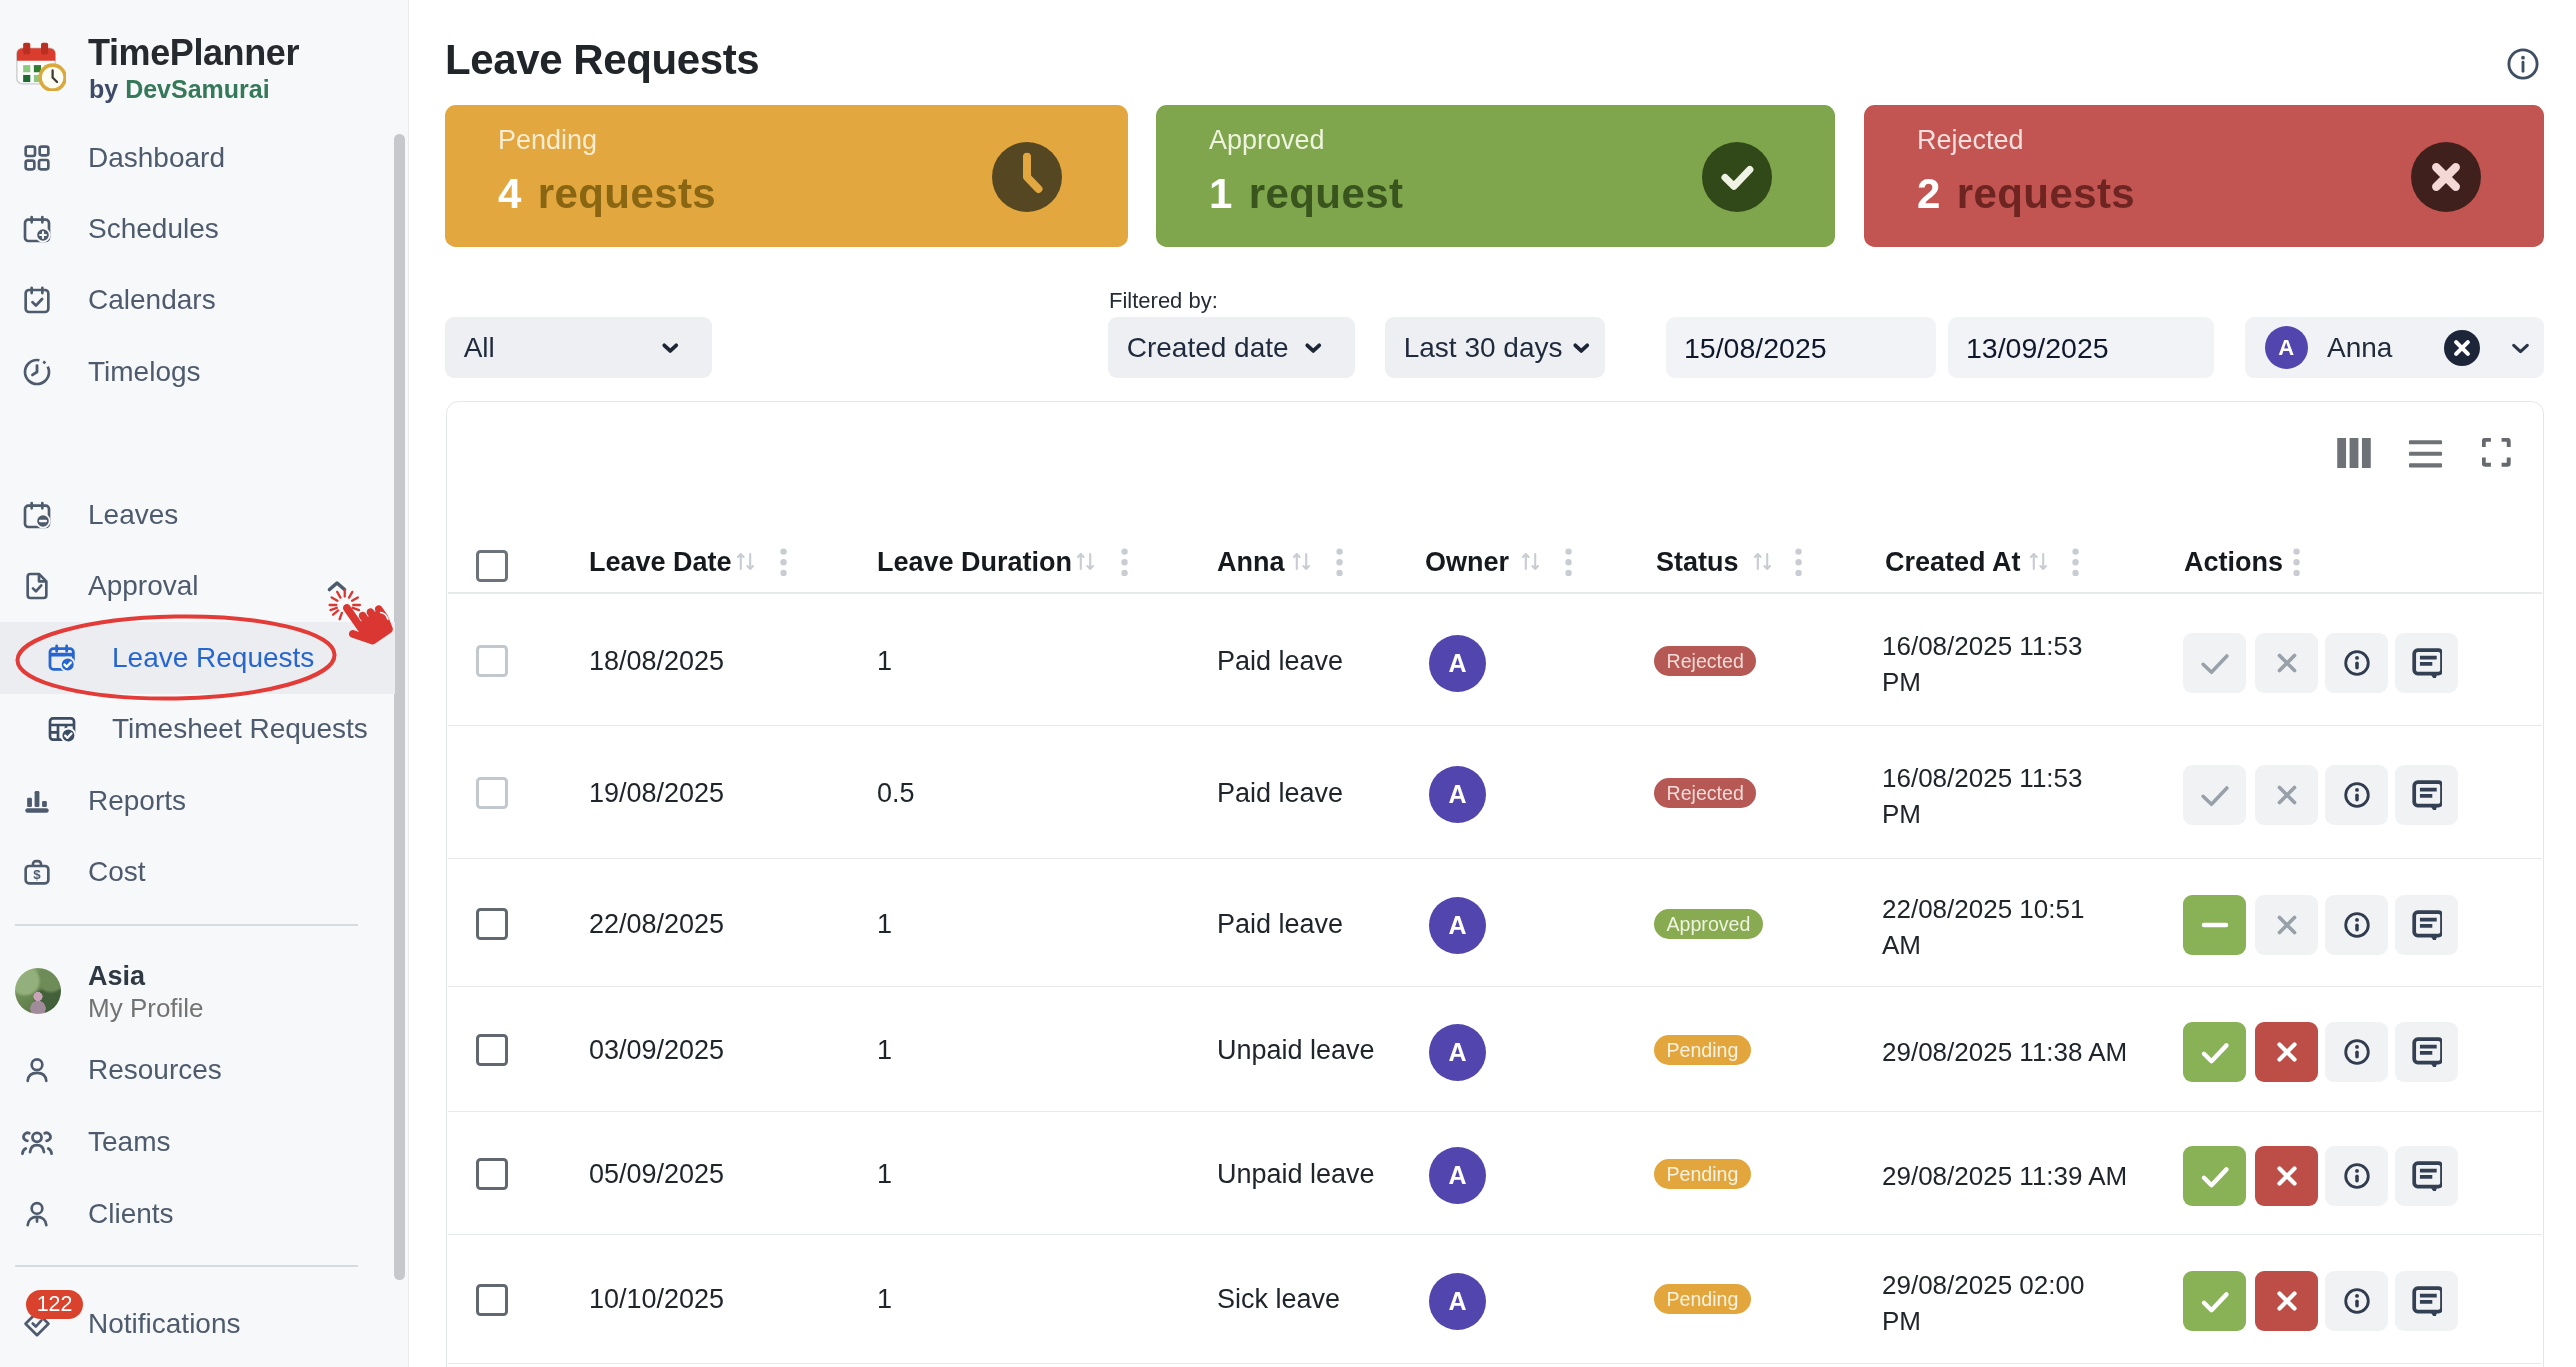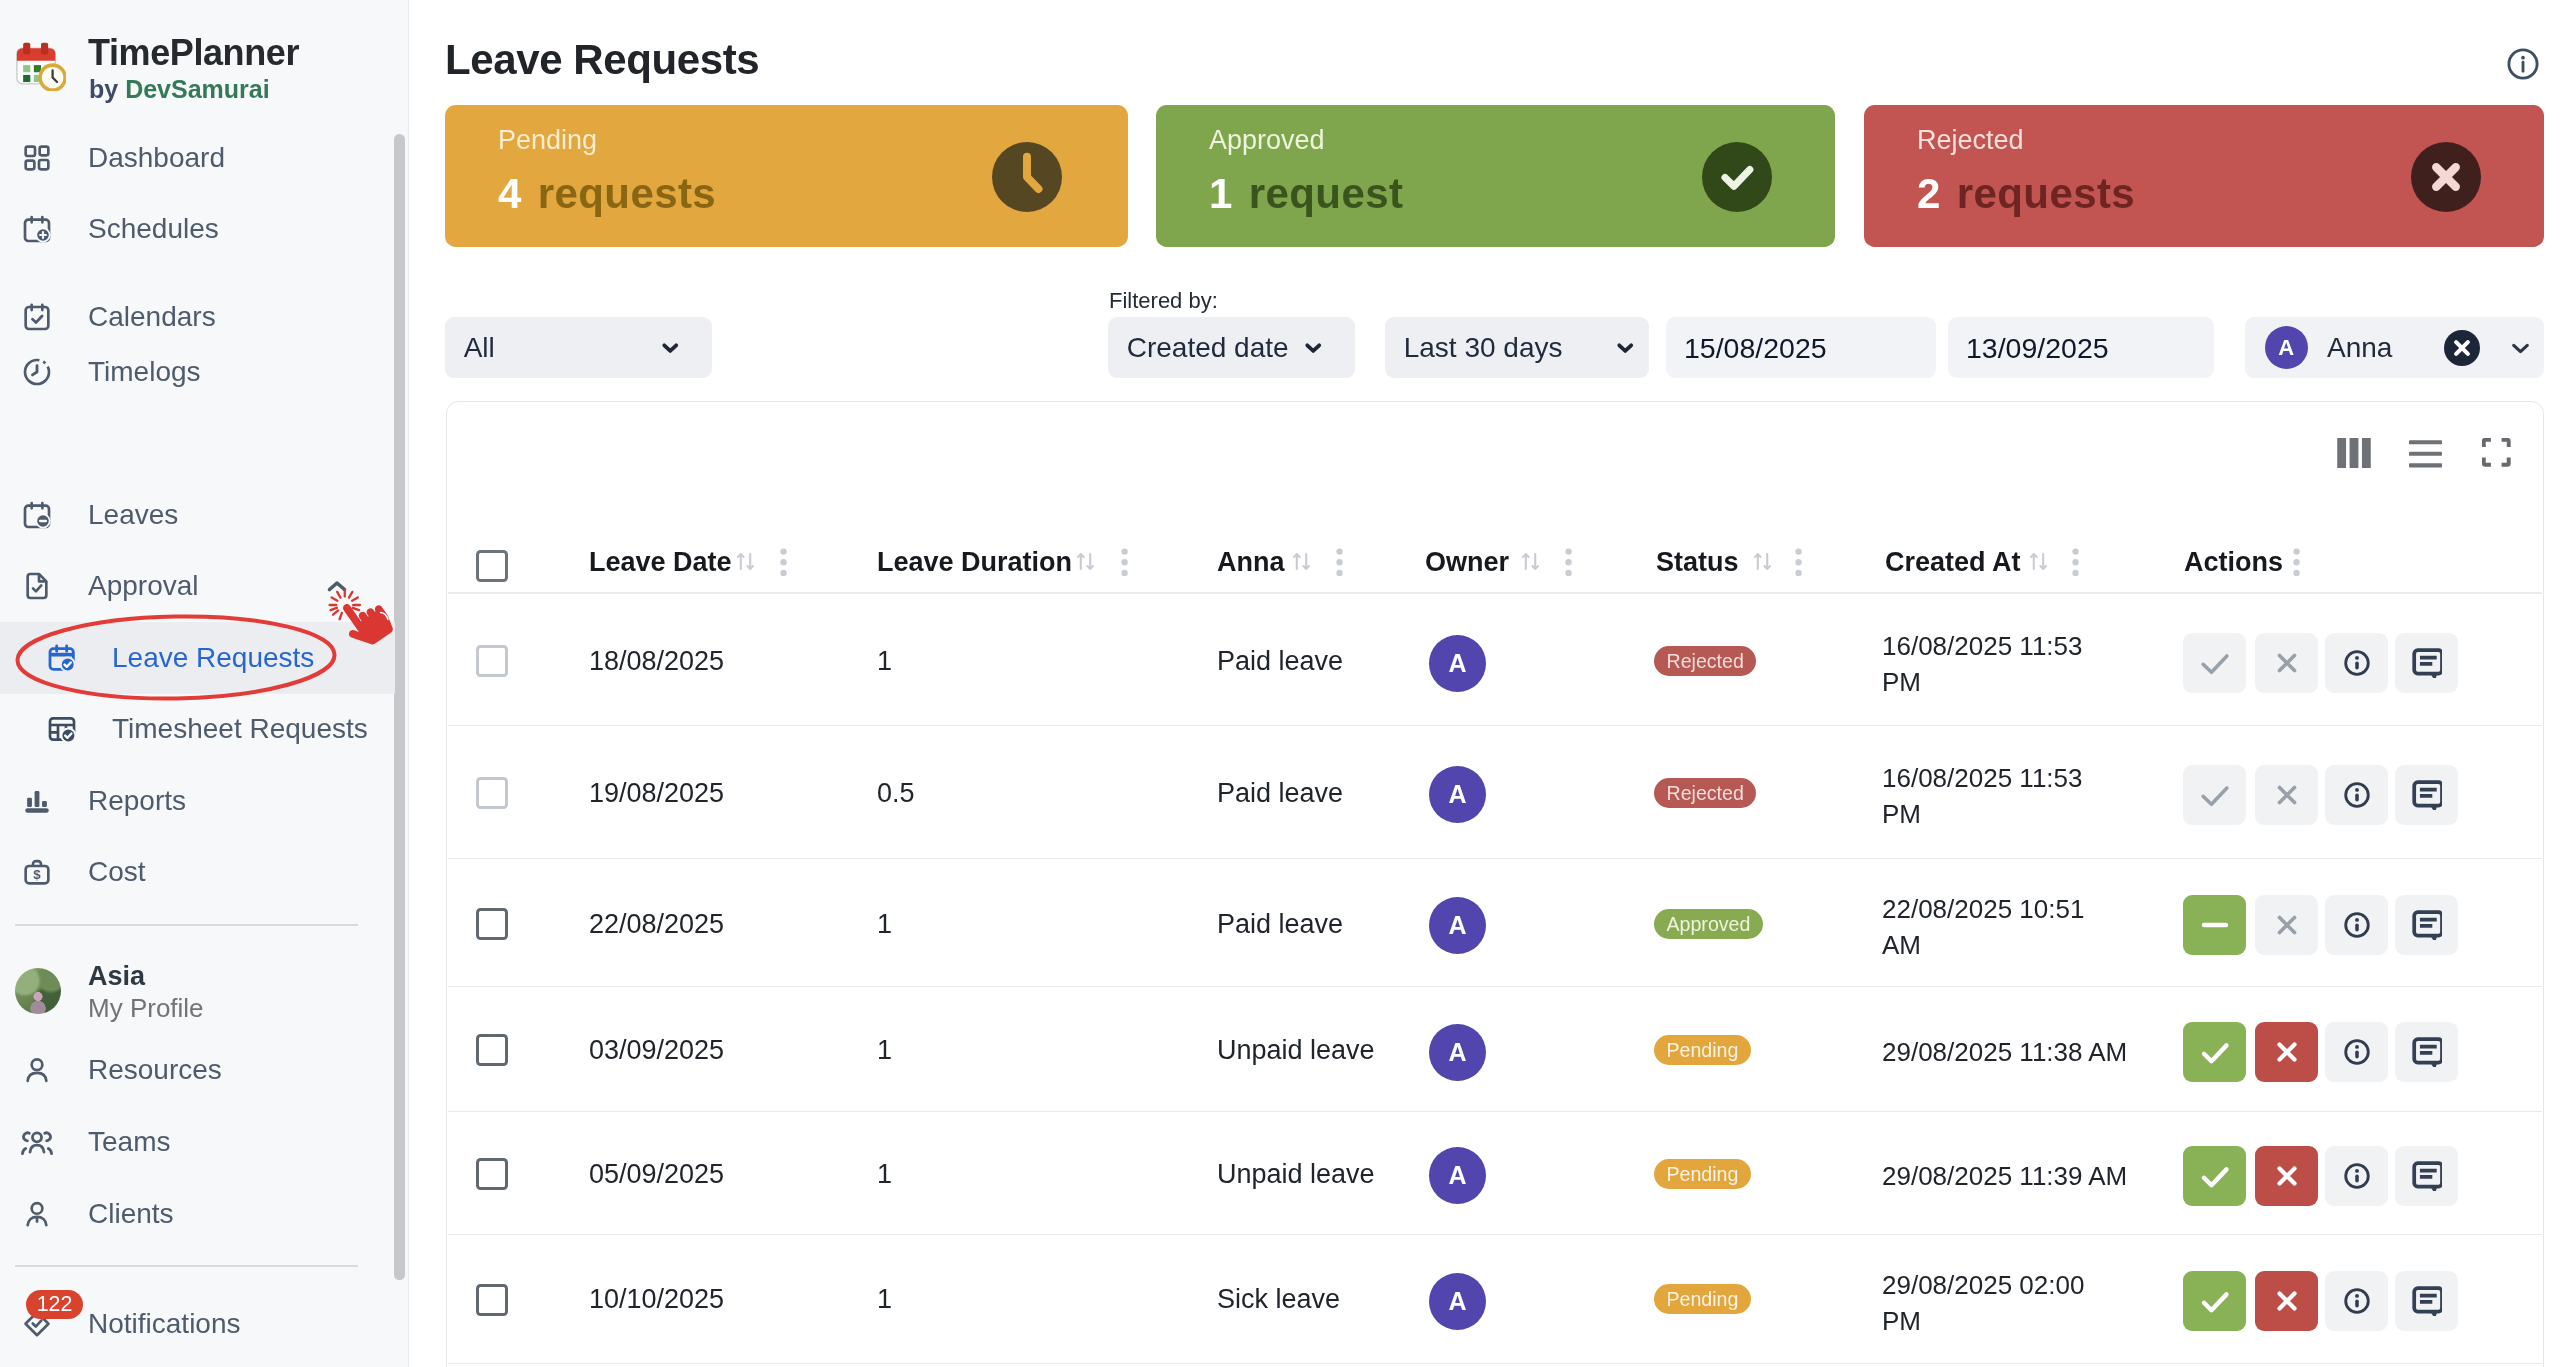--- a/index.html
+++ b/index.html
@@ -76,21 +76,21 @@
       </div>
 <div class="mi" style="top:193px;">
         <div class="txt" style="">Schedules</div>
         <svg width="32" height="32" viewBox="0 0 24 24" fill="none">
           <rect x="3" y="5" width="18" height="16" rx="2.5" stroke="#4e5b6d" stroke-width="2"></rect>
           <path d="M8 3v4M16 3v4" stroke="#4e5b6d" stroke-width="2" stroke-linecap="round"></path>
           <circle cx="16.5" cy="16.5" r="5" fill="#4e5b6d" stroke="#f7f8f9" stroke-width="1.3"></circle>
           <path d="M16.5 14.3v4.4M14.3 16.5h4.4" stroke="#f7f8f9" stroke-width="1.6" stroke-linecap="round"></path>
         </svg>
       </div>
-<div class="mi" style="top:281px;padding-left:16px;">
+<div class="mi" style="top:264px;padding-left:16px;">
         <div class="txt" style="">Calendars</div>
         <svg width="32" height="32" viewBox="0 0 24 24" fill="none">
           <rect x="3.5" y="4.5" width="17" height="16.5" rx="2.5" stroke="#4e5b6d" stroke-width="2"></rect>
           <path d="M8 2.8v4M16 2.8v4" stroke="#4e5b6d" stroke-width="2" stroke-linecap="round"></path>
           <path d="M8.6 13.6l2.6 2.6 4.6-5" stroke="#4e5b6d" stroke-width="2.1" fill="none" stroke-linecap="round" stroke-linejoin="round"></path>
         </svg>
       </div>
 <div class="mi" style="top:336px;text-align:center;">
         <div class="txt" style="">Timelogs</div>
         <svg width="32" height="32" viewBox="0 0 24 24" fill="none">
@@ -256,21 +256,21 @@
         <path d="M5 8.8l7 6.6 7-6.6" stroke="#1e2636" stroke-width="4.4" stroke-linecap="round" stroke-linejoin="round"></path>
       </svg>
     </div>
 <div class="abs" style="left:1109px;top:288px;font-size:22px;color:#262c35;">Filtered by:</div>
 <div class="sel" style="left:1108px;width:247px;">
       <div class="t">Created date</div>
       <svg class="ch" width="20.5" height="20.5" viewBox="0 0 24 24" fill="none">
         <path d="M5 8.8l7 6.6 7-6.6" stroke="#1e2636" stroke-width="4.4" stroke-linecap="round" stroke-linejoin="round"></path>
       </svg>
     </div>
-<div class="sel" style="left:1385px;width:264px;">
+<div class="sel" style="left:1385px;width:220px;">
       <div class="t">Last 30 days</div>
       <svg class="ch" style="right:13.4px;" width="20.5" height="20.5" viewBox="0 0 24 24" fill="none">
         <path d="M5 8.8l7 6.6 7-6.6" stroke="#1e2636" stroke-width="4.4" stroke-linecap="round" stroke-linejoin="round"></path>
       </svg>
     </div>
 <div class="din" style="left:1666px;width:270px;">
       <div class="t">15/08/2025</div>
     </div>
 <div class="din" style="left:1948px;width:266px;">
       <div class="t">13/09/2025</div>

